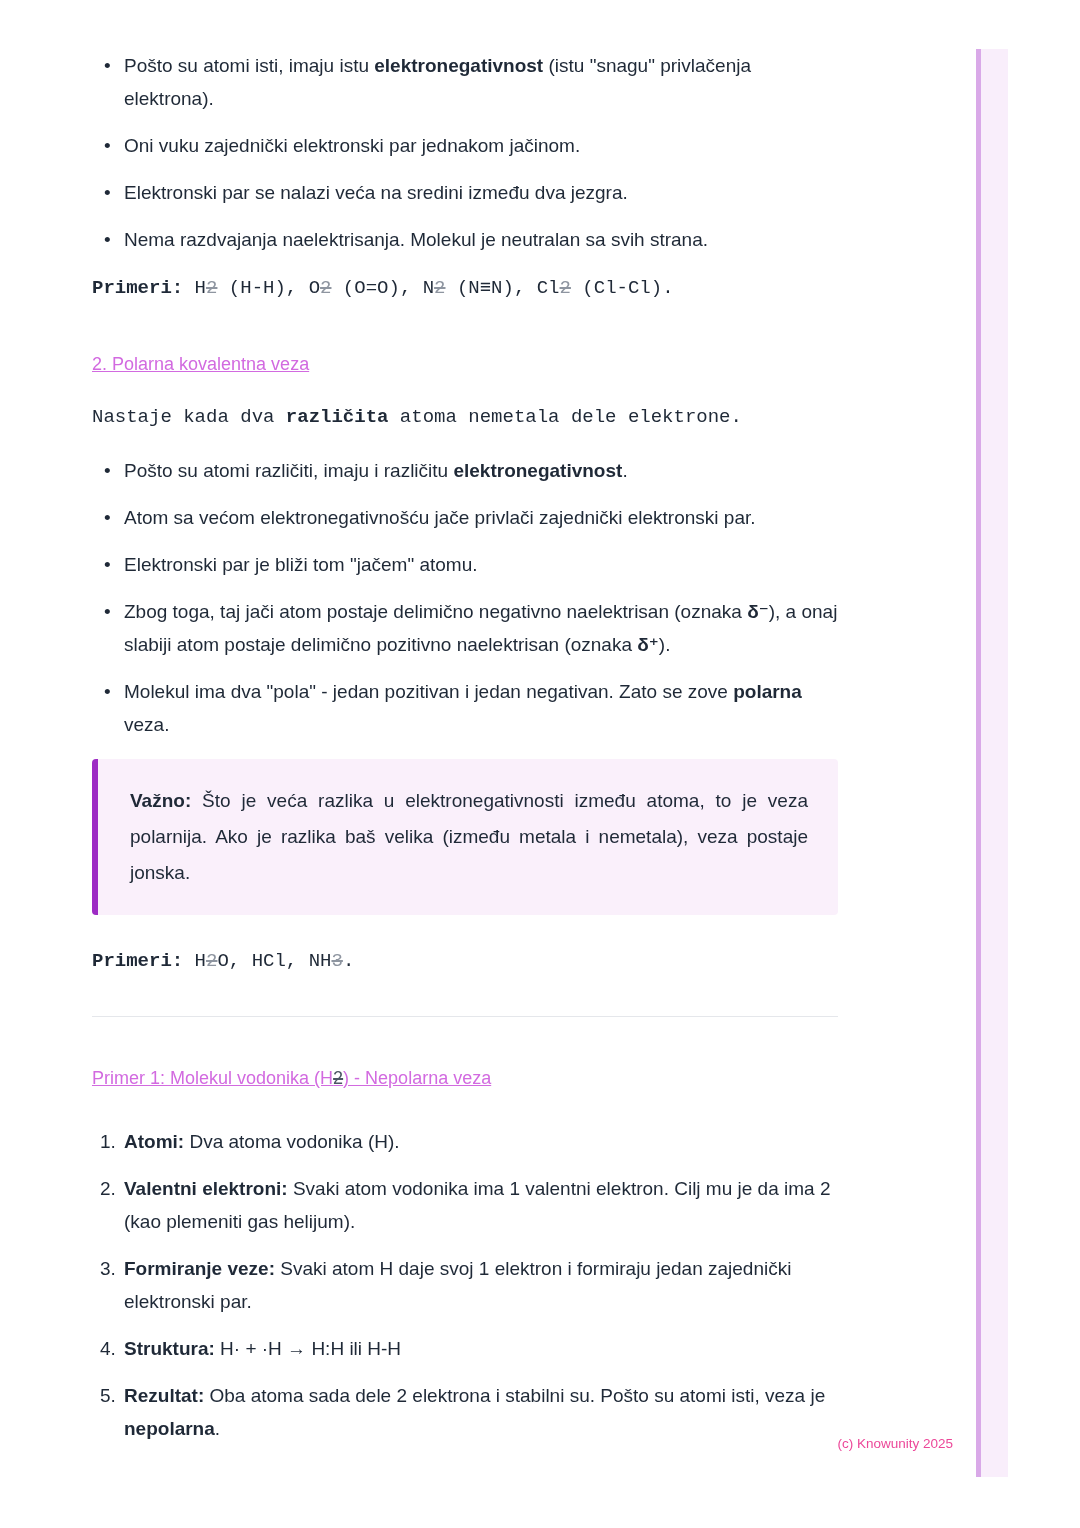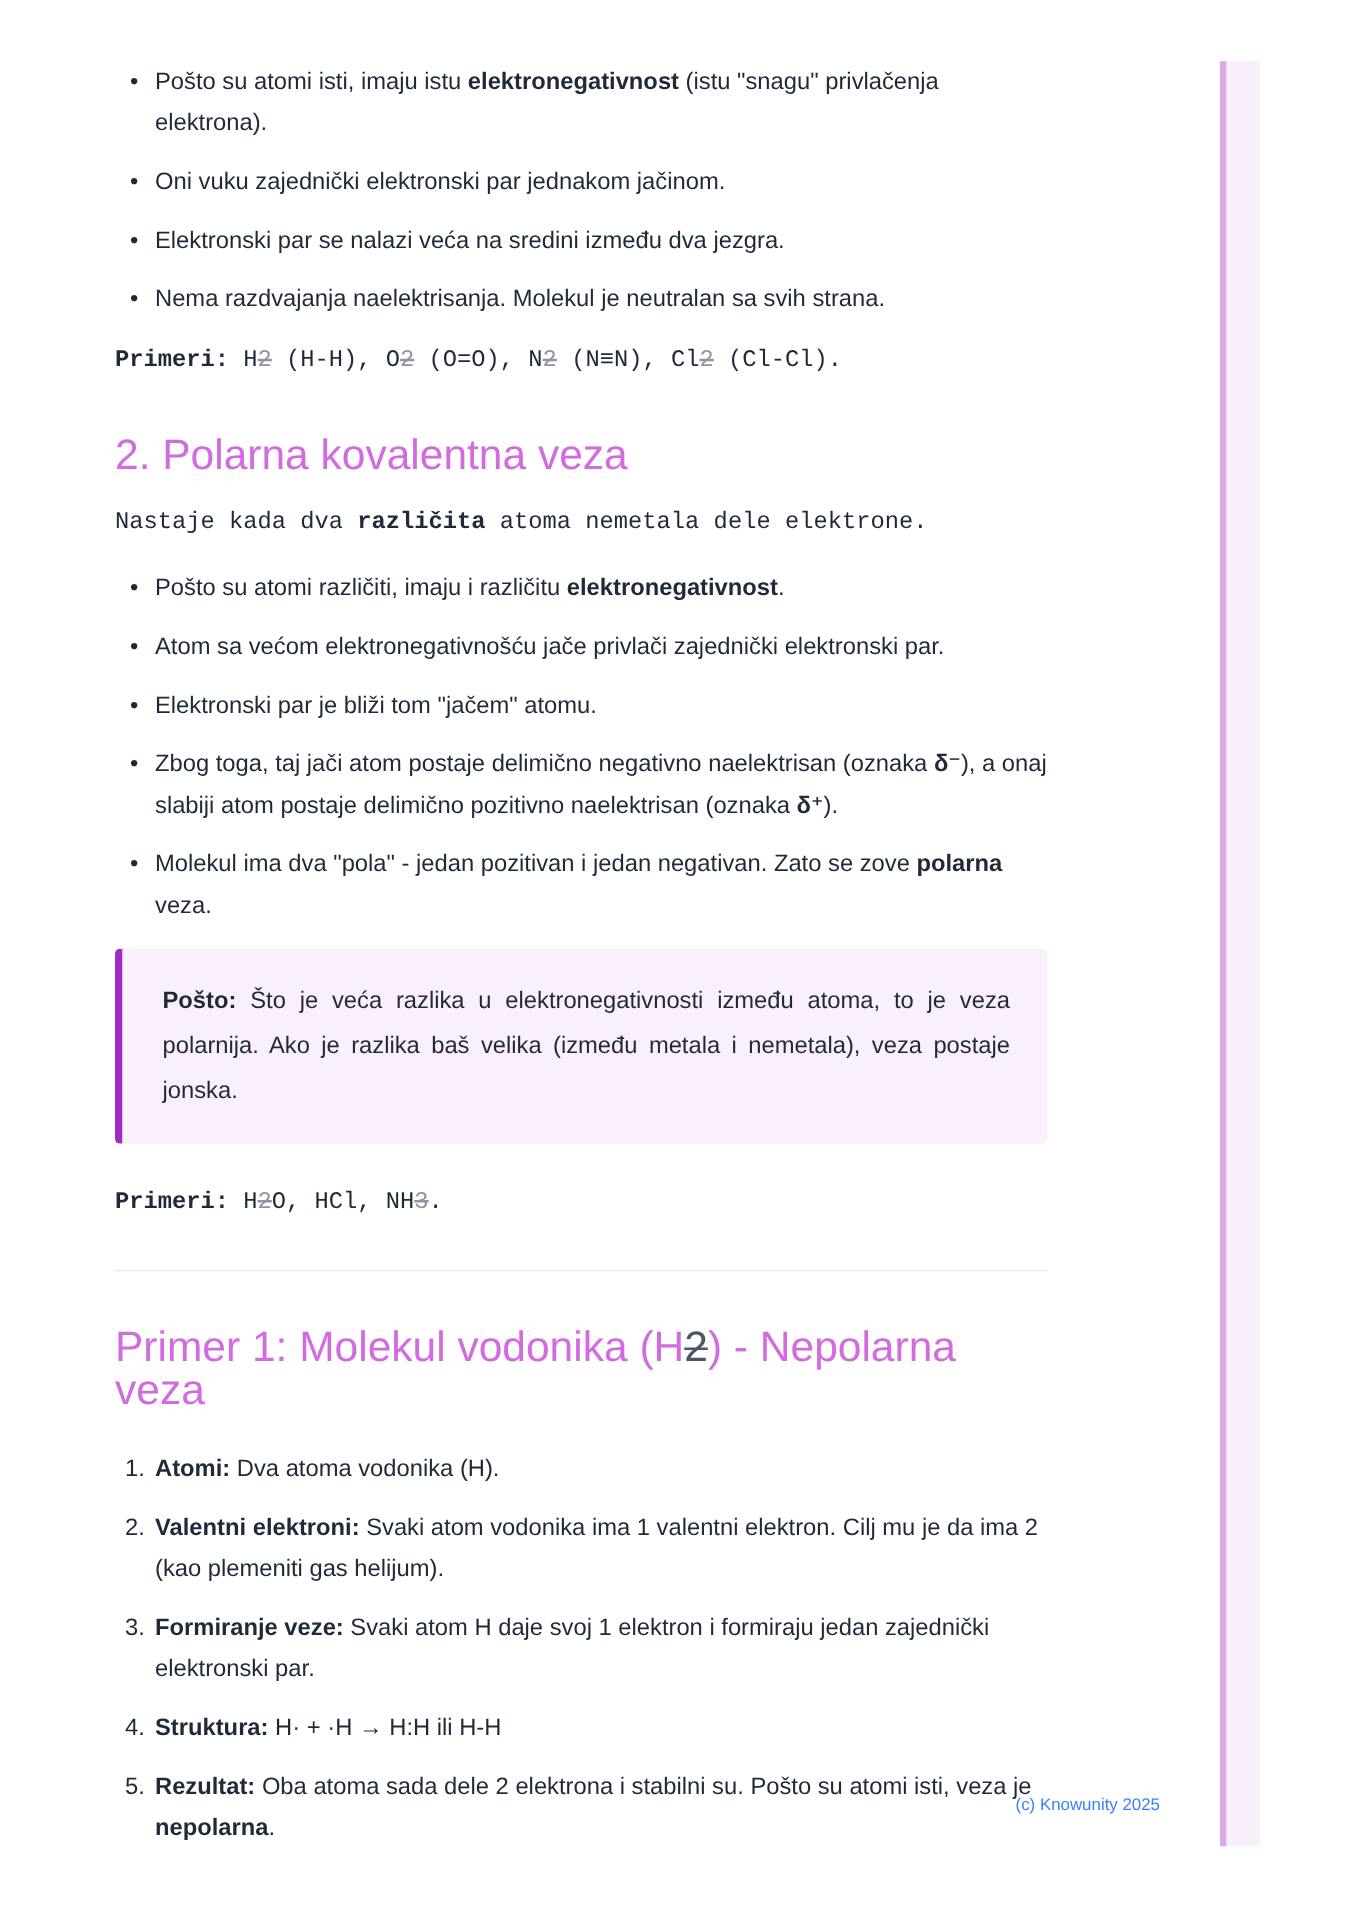--- a/index.html
+++ b/index.html
@@ -43,25 +43,26 @@
     margin-bottom:14px;
   }
   ul.bullets li::before{
     content:"\2022";
     position:absolute;
     left:12px;top:0;
     color:#1f2937;
   }
   p.para{margin:16px 0 0 0;font-family:Liberation Mono, monospace;}
   h3.h3{
-    font-size:34px;
+    font-size:18px;
     line-height:34px;
     font-weight:500;
     color:#d26ae0;
     margin:42px 0 0 0;
+    text-decoration:underline;
   }
   p.intro{margin:20px 0 0 0;}
   ul.bullets.second{margin-top:20px;}
   .callout{
     margin-top:18px;
     background:#faf0fb;
     border-left:6px solid #9d2bc4;
     border-radius:4px;
     padding:24px 30px 24px 32px;
   }
@@ -92,23 +93,23 @@
     margin-bottom:14px;
     counter-increment:step;
   }
   ol.steps li::before{
     content:counter(step) ".";
     position:absolute;
     left:8px;top:0;
   }
   .watermark{
     position:absolute;
-    top:1436px;right:80px;
+    top:1436px;right:55px;
     font-size:13.5px;
-    color:#3b82f6;
+    color:#ec4899;
     z-index:2;
   }
 </style>
 </head>
 <body>
 
 <div class="page">
 
   <div class="side-bar"></div>
 
@@ -129,21 +130,21 @@
 
     <ul class="bullets second">
       <li><span>Pošto su atomi različiti, imaju i različitu </span><strong>elektronegativnost</strong><span>.</span></li>
       <li><span>Atom sa većom elektronegativnošću jače privlači zajednički elektronski par.</span></li>
       <li><span>Elektronski par je bliži tom "jačem" atomu.</span></li>
       <li><span>Zbog toga, taj jači atom postaje delimično negativno naelektrisan (oznaka </span><strong>δ⁻</strong><span>), a onaj slabiji atom postaje delimično pozitivno naelektrisan (oznaka </span><strong>δ⁺</strong><span>).</span></li>
       <li><span>Molekul ima dva "pola" - jedan pozitivan i jedan negativan. Zato se zove </span><strong>polarna</strong><span> veza.</span></li>
     </ul>
 
     <div class="callout">
-      <p class="callout-text"><strong>Pošto:</strong><span> Što je veća razlika u elektronegativnosti između atoma, to je veza polarnija. Ako je razlika baš velika (između metala i nemetala), veza postaje jonska.</span></p>
+      <p class="callout-text"><strong>Važno:</strong><span> Što je veća razlika u elektronegativnosti između atoma, to je veza polarnija. Ako je razlika baš velika (između metala i nemetala), veza postaje jonska.</span></p>
     </div>
 
     <p class="para para-after-callout"><strong>Primeri:</strong><span> H</span><del class="struck">2</del><span>O, HCl, NH</span><del class="struck">3</del><span>.</span></p>
 
     <hr class="divider">
 
 
     <h3 class="h3 h3-sub"><span>Primer 1: Molekul vodonika (H</span><del class="struck struck-dark">2</del><span>) - Nepolarna veza</span></h3>
 
     <ol class="steps">

